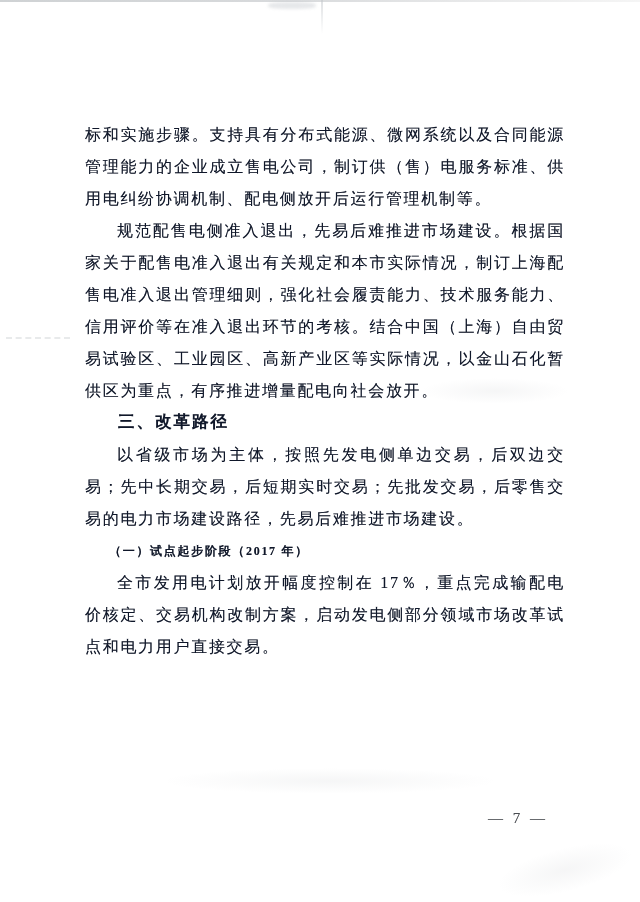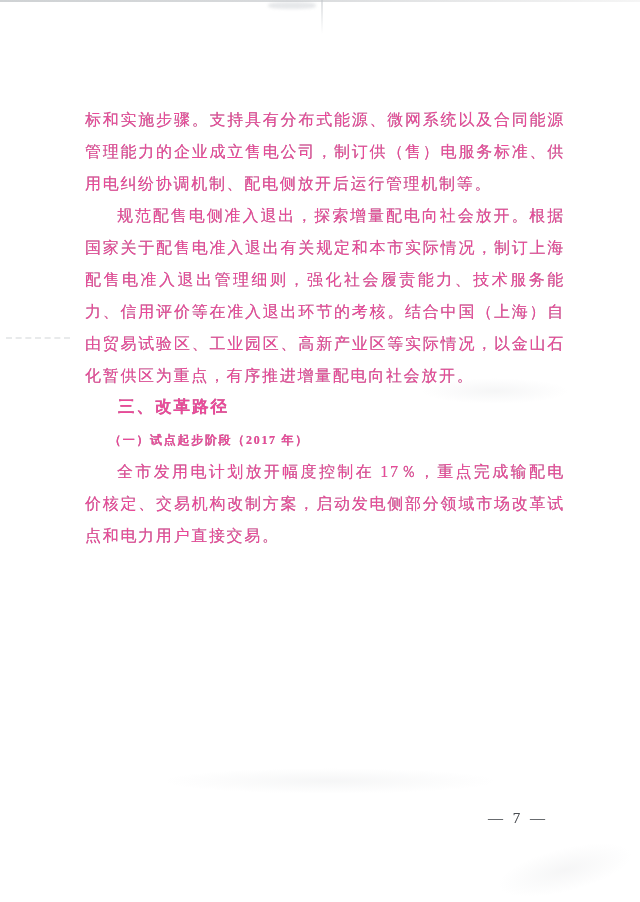--- a/index.html
+++ b/index.html
@@ -54,23 +54,23 @@
     pointer-events: none;
   }
   .smudge.s1 { left: 420px; top: 378px; width: 150px; height: 26px; }
   .smudge.s2 { left: 160px; top: 768px; width: 340px; height: 26px; }
   .smudge.s3 { left: 495px; top: 848px; width: 140px; height: 44px; transform: rotate(-14deg); }
 
   
   .content {
     position: absolute;
     left: 85px;
-    top: 104px;
+    top: 119px;
     width: 480px;
-    color: #ec4899;
+    color: #0f172a;
     font-size: 16px;
     line-height: 32px;
     letter-spacing: 1.7px;
     text-align: justify;
     text-justify: inter-ideograph;
     text-shadow: 0 0 .6px rgba(45,48,52,.5);
   }
   .para {
     margin: 0;
     text-indent: 2em;
@@ -116,25 +116,26 @@
   <div class="pencil-mark"></div>
   <div class="vline-mark"></div>
   <div class="dash-mark"></div>
   <div class="smudge s1"></div>
   <div class="smudge s2"></div>
   <div class="smudge s3"></div>
 
   <main class="content">
     <p class="para continued">标和实施步骤。支持具有分布式能源、微网系统以及合同能源管理能力的企业成立售电公司，制订供（售）电服务标准、供用电纠纷协调机制、配电侧放开后运行管理机制等。</p>
 
-    <p class="para">规范配售电侧准入退出，探索增量配电向社会放开。根据国家关于配售电准入退出有关规定和本市实际情况，制订上海配售电准入退出管理细则，强化社会履责能力、技术服务能力、信用评价等在准入退出环节的考核。结合中国（上海）自由贸易试验区、工业园区、高新产业区等实际情况，以金山石化暂供区为重点，有序推进增量配电向社会放开。</p>
+    <p class="para">规范配售电侧准入退出，先易后难推进市场建设。根据国家关于配售电准入退出有关规定和本市实际情况，制订上海配售电准入退出管理细则，强化社会履责能力、技术服务能力、信用评价等在准入退出环节的考核。结合中国（上海）自由贸易试验区、工业园区、高新产业区等实际情况，以金山石化暂供区为重点，有序推进增量配电向社会放开。</p>
 
 
     <h2 class="heading">三、改革路径</h2>
 
+    <p class="para">以省级市场为主体，按照先发电侧单边交易，后双边交易；先中长期交易，后短期实时交易；先批发交易，后零售交易的电力市场建设路径，先易后难推进市场建设。</p>
 
     <h3 class="subheading">（一）试点起步阶段（2017 年）</h3>
 
     <p class="para">全市发用电计划放开幅度控制在 17％，重点完成输配电价核定、交易机构改制方案，启动发电侧部分领域市场改革试点和电力用户直接交易。</p>
   </main>
 
   <div class="page-number">— 7 —</div>
 
 </div>
 

